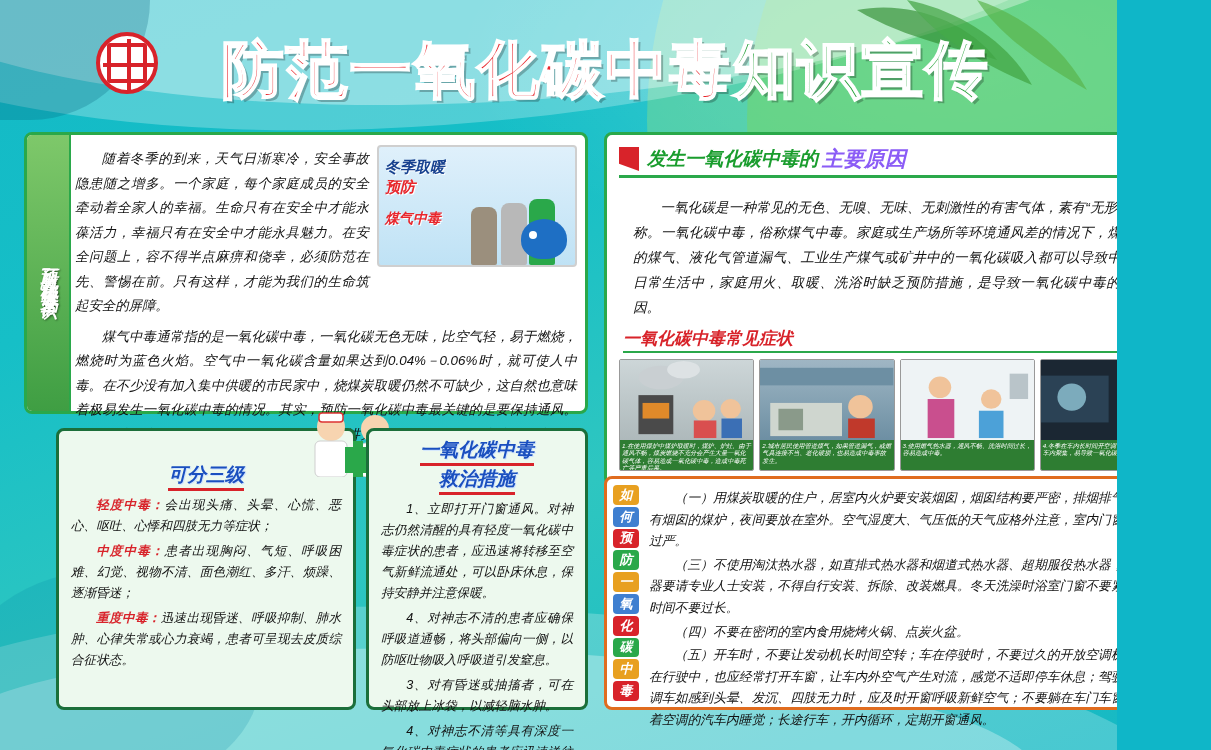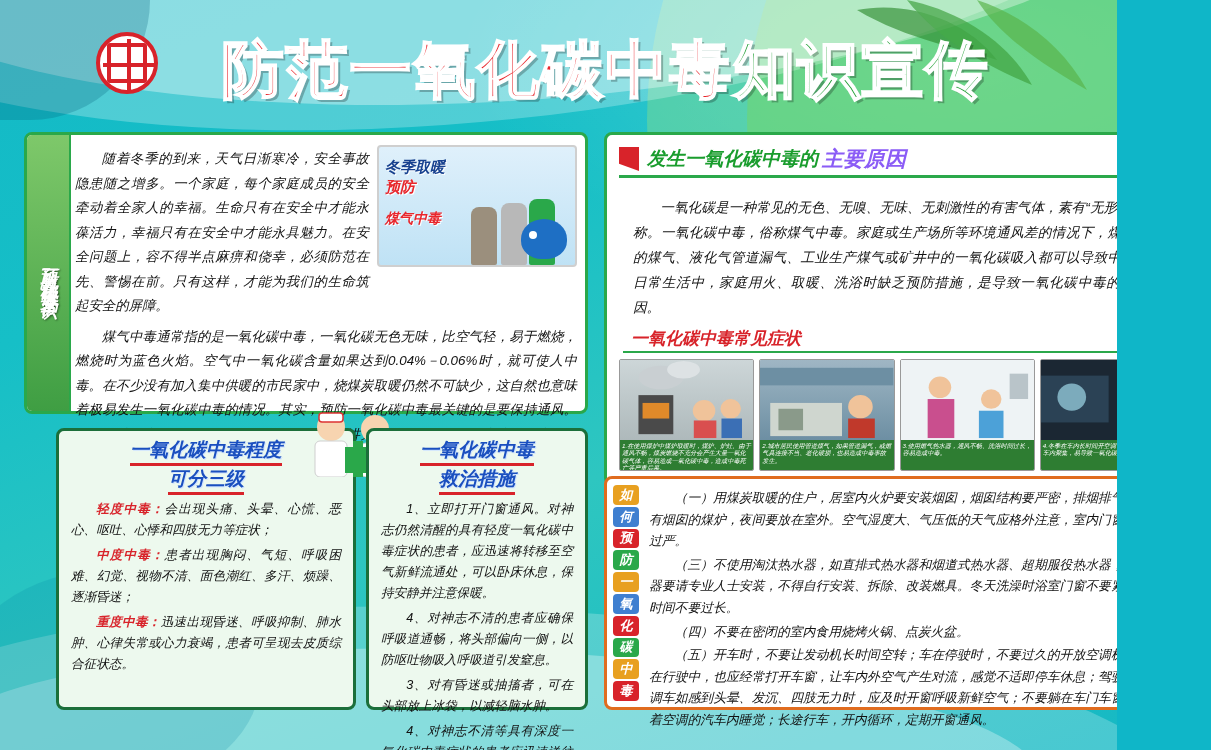--- a/index.html
+++ b/index.html
@@ -86,21 +86,21 @@
   .rt-head{position:absolute;left:12px;top:10px;height:28px;display:flex;align-items:center;}
   .flag{
     width:20px;height:24px;background:#d8232a;margin-right:8px;
     clip-path:polygon(0 0,100% 0,100% 100%,0 70%);
   }
   .rt-head .h1{color:#1a9d2e;font-size:19px;font-weight:bold;}
   .rt-head .h2{color:#8b5cf6;font-size:21px;font-weight:bold;margin-left:4px;}
   .rt-underline{position:absolute;left:12px;top:40px;width:552px;height:3px;background:#2aa84a;}
   .rt-text{position:absolute;left:16px;top:50px;width:550px;font-size:13.6px;line-height:25px;color:#111;text-align:justify;}
   .rt-text p{margin:10px;text-indent:2em;}
-  .rt-sub{position:absolute;left:24px;top:192px;color:#d8232a;font-size:17px;font-weight:bold;}
+  .rt-sub{position:absolute;left:16px;top:192px;color:#d8232a;font-size:17px;font-weight:bold;}
   .rt-subline{position:absolute;left:16px;top:216px;width:550px;height:2px;background:#2aa84a;}
   .sym-strip{position:absolute;left:12px;top:224px;width:556px;height:112px;display:flex;gap:5px;}
   .sym{flex:1;border:1px solid #999;border-radius:2px;overflow:hidden;position:relative;background:#e8eef0;}
   .sym .pic{position:absolute;left:0;top:0;right:0;bottom:30px;}
   .sym .cap{position:absolute;left:0;right:0;bottom:0;height:30px;background:#2e7d32;color:#fff;font-size:6.2px;line-height:7.4px;padding:2px 2px;box-sizing:border-box;overflow:hidden;}
   .s1 .pic{background:linear-gradient(180deg,#cdd6d8,#aeb9bb);}
   .s2 .pic{background:linear-gradient(180deg,#9fb6c4,#6d8fa3);}
   .s3 .pic{background:linear-gradient(180deg,#eef2f4,#d6dde0);}
   .s4 .pic{background:linear-gradient(180deg,#2b3b4a,#16202a);}
 
@@ -231,21 +231,21 @@
             <rect x="76" y="58" width="30" height="24" fill="#7a4b2a"></rect>
           </svg>
         </div>
         <div class="cap">4.冬季在车内长时间开空调，汽车排放的尾气在车内聚集，易导致一氧化碳中毒。</div>
       </div>
     </div>
   </div>
 
   <div class="panel" id="p-lb1">
     <div class="lb-title">
-      <span class="u">一氧化碳中毒程度</span><br>
+      <br>
       <span class="u">可分三级</span>
     </div>
     <div class="lb-body">
       <p><span class="lv">轻度中毒：</span><span>会出现头痛、头晕、心慌、恶心、呕吐、心悸和四肢无力等症状；</span></p>
       <p><span class="lv">中度中毒：</span><span>患者出现胸闷、气短、呼吸困难、幻觉、视物不清、面色潮红、多汗、烦躁、逐渐昏迷；</span></p>
       <p><span class="lv">重度中毒：</span><span>迅速出现昏迷、呼吸抑制、肺水肿、心律失常或心力衰竭，患者可呈现去皮质综合征状态。</span></p>
     </div>
     <div class="nurse">
       <svg width="120" height="70" viewBox="0 0 120 70">
         <circle cx="26" cy="20" r="14" fill="#f7d4b0"></circle>

